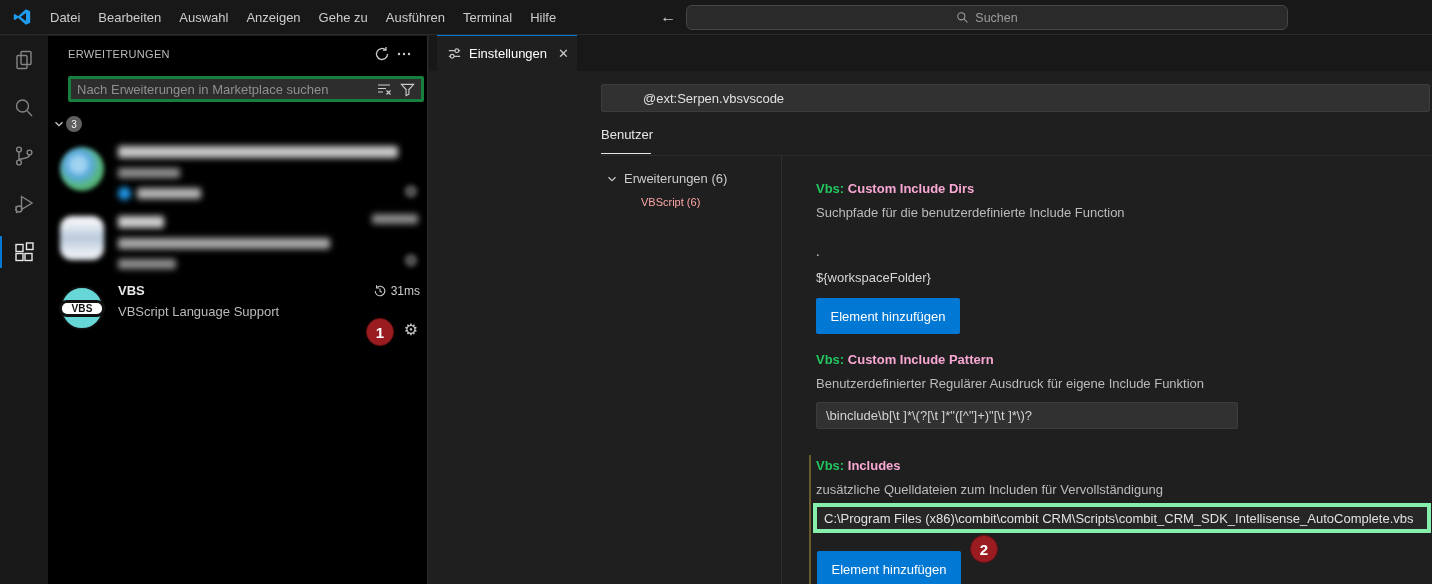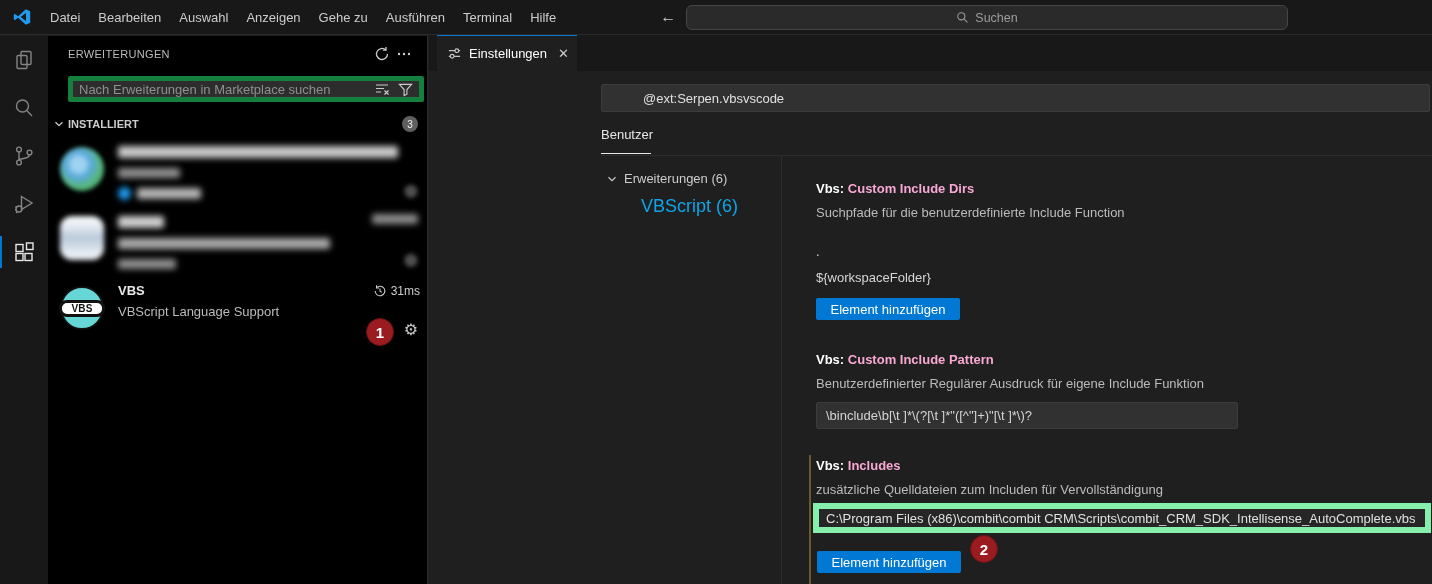--- a/index.html
+++ b/index.html
@@ -29,21 +29,21 @@
   .ab-item.active svg { stroke:#e7e7e7; }
   .ab-item.active::before { content:""; position:absolute; left:0; top:8px; bottom:8px; width:2px; background:#0078d4; }
 
   
   .sidebar { position:absolute; left:48px; top:36px; width:380px; height:584px;
              background:#000000; border-right:1px solid #2b2b2b; }
   .sb-header { display:flex; align-items:center; height:35px; padding:0 12px 0 20px; }
   .sb-title { color:#bbbbbb; font-size:11px; letter-spacing:.03em; flex:1; }
   .sb-action { color:#cccccc; width:22px; height:22px; display:flex; align-items:center; justify-content:center; border-radius:4px; }
   .sb-search { position:absolute; left:20px; top:40px; width:356px; height:26px;
-               background:#2d2d2d; border:5px solid #15803d; border-radius:2px;
+               background:#2d2d2d; border:3px solid #15803d; border-radius:2px;
                display:flex; align-items:center; }
   .sb-search input { flex:1; background:transparent; border:none; outline:none;
                color:#cccccc; font-size:13px; padding:0 6px; font-family:"Liberation Sans",sans-serif; }
   .sb-search input::placeholder { color:#8f8f8f; }
   .sb-search .icons { display:flex; align-items:center; gap:8px; padding-right:6px; }
   .section-row { position:absolute; left:0; top:77px; width:380px; height:22px;
                  display:flex; align-items:center; padding:0 10px 0 4px; }
   .section-label { color:#cccccc; font-size:11px; font-weight:bold; flex:1; margin-left:2px; }
   .count-badge { min-width:16px; height:16px; border-radius:9px; background:#5f5f5f;
                  color:#f2f2f2; font-size:10px; display:flex; align-items:center; justify-content:center; padding:0 4px; }
@@ -104,39 +104,39 @@
                      background:#313131; border:1px solid #3c3c3c; border-radius:2px;padding-left:32px; }
   .settings-search input { width:100%; height:100%; background:transparent; border:none; outline:none;
                      color:#e0e0e0; font-size:13px; padding:0 9px; font-family:"Liberation Sans",sans-serif; }
 
   .scope-tab { position:absolute; left:172px; top:92px; color:#e7e7e7; font-size:13px; }
   .scope-underline { position:absolute; left:172px; top:118px; width:50px; height:1px; background:#e7e7e7; }
   .scope-divider { position:absolute; left:172px; top:120px; right:0; height:1px; background:#2b2b2b; }
 
   .toc-row1 { position:absolute; left:176px; top:136px; display:flex; align-items:center; gap:5px;
               color:#cccccc; font-size:13px; }
-  .toc-row2 { position:absolute; left:212px; top:161px; color:#0ea5e9; font-size:18px; }
+  .toc-row2 { position:absolute; left:212px; top:161px; color:#fca5a5; font-size:11px; }
   .sash { position:absolute; left:352px; top:121px; bottom:0; width:1px; background:#2e2e2e; }
 
   .setting { position:absolute; left:387px; right:30px; }
   .s1 { top:146px; } .s2 { top:317px; } .s3 { top:423px; }
   .setting-title { font-size:13px; font-weight:bold; }
-  .setting-cat { color:#ffffff; }
+  .setting-cat { color:#22c55e; }
   .setting-name { color:#f9a8d4; }
   .setting-desc { color:#bbbbbb; font-size:13px; margin-top:9px; }
   .list-val { color:#d6d6d6; font-size:13px; }
   .s1 .list-val.first { margin-top:24px; }
   .s1 .list-val.second { margin-top:11px; }
-  .btn { margin-top:13px; width:144px; height:22px; background:#0078d4; color:#ffffff;
+  .btn { margin-top:13px; width:144px; height:36px; background:#0078d4; color:#ffffff;
          border:none; border-radius:2px; font-size:13px; font-family:"Liberation Sans",sans-serif; }
   .regex-input { margin-top:11px; width:422px; height:27px; background:#313131;
                  border:1px solid #3c3c3c; border-radius:2px; color:#d4d4d4; font-size:13px;
                  padding:0 9px; outline:none; font-family:"Liberation Sans",sans-serif; }
   .includes-row { position:absolute; left:384px; top:468px; right:1px; height:30px;
-                  border:6px solid #86efac; background:#262626;
+                  border:4px solid #86efac; background:#262626;
                   display:flex; align-items:center; }
   .includes-val { color:#e0e0e0; font-size:13px; padding-left:7px; white-space:nowrap; }
   .s3-btn { position:absolute; left:388px; top:503px; }
   .modified-bar { position:absolute; left:380px; top:420px; bottom:0; width:2px; background:#6b5a2d; }
 </style>
 </head>
 <body>
 
 <div class="app">
 
@@ -233,21 +233,20 @@
         <svg width="15" height="15" viewBox="0 0 16 16">
           <path d="M1.5 2.5h13L9.5 8v5L6.5 14.5V8z" fill="none" stroke="#cccccc" stroke-width="1.2"></path>
         </svg>
       </span>
     </div>
 
     <div class="section-row">
       <svg width="14" height="14" viewBox="0 0 16 16">
         <path d="M4 6l4 4 4-4" fill="none" stroke="#cccccc" stroke-width="1.4"></path>
       </svg>
-      <span class="section-label">INSTALLIERT</span>
       <span class="count-badge">3</span>
     </div>
 
     <div class="ext-item" style="top:101px;">
       <div class="ext-icon">
           <div class="e1-icon"></div>
         </div>
       <div class="ext-body">
         <div class="bar blur e1-title"></div>
         <div class="bar blur e1-sub"></div>

